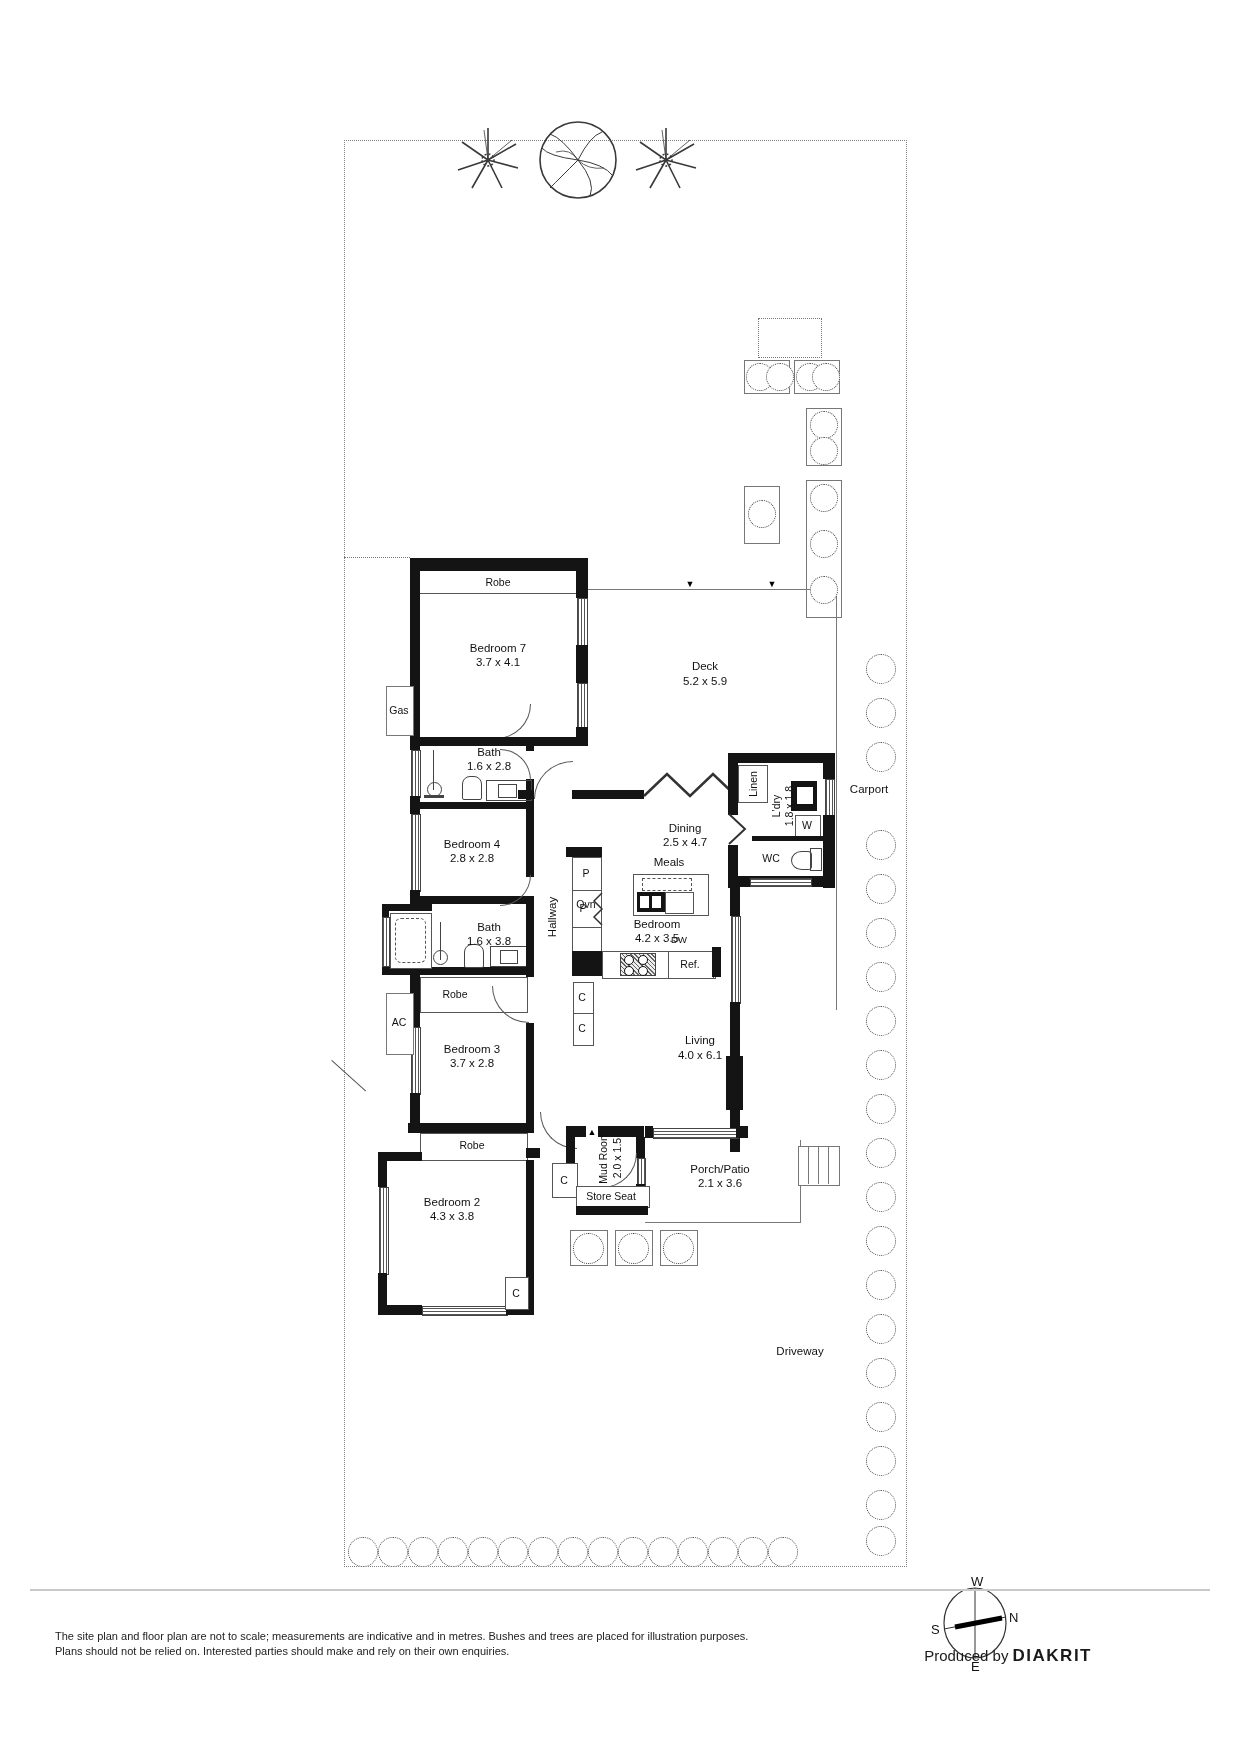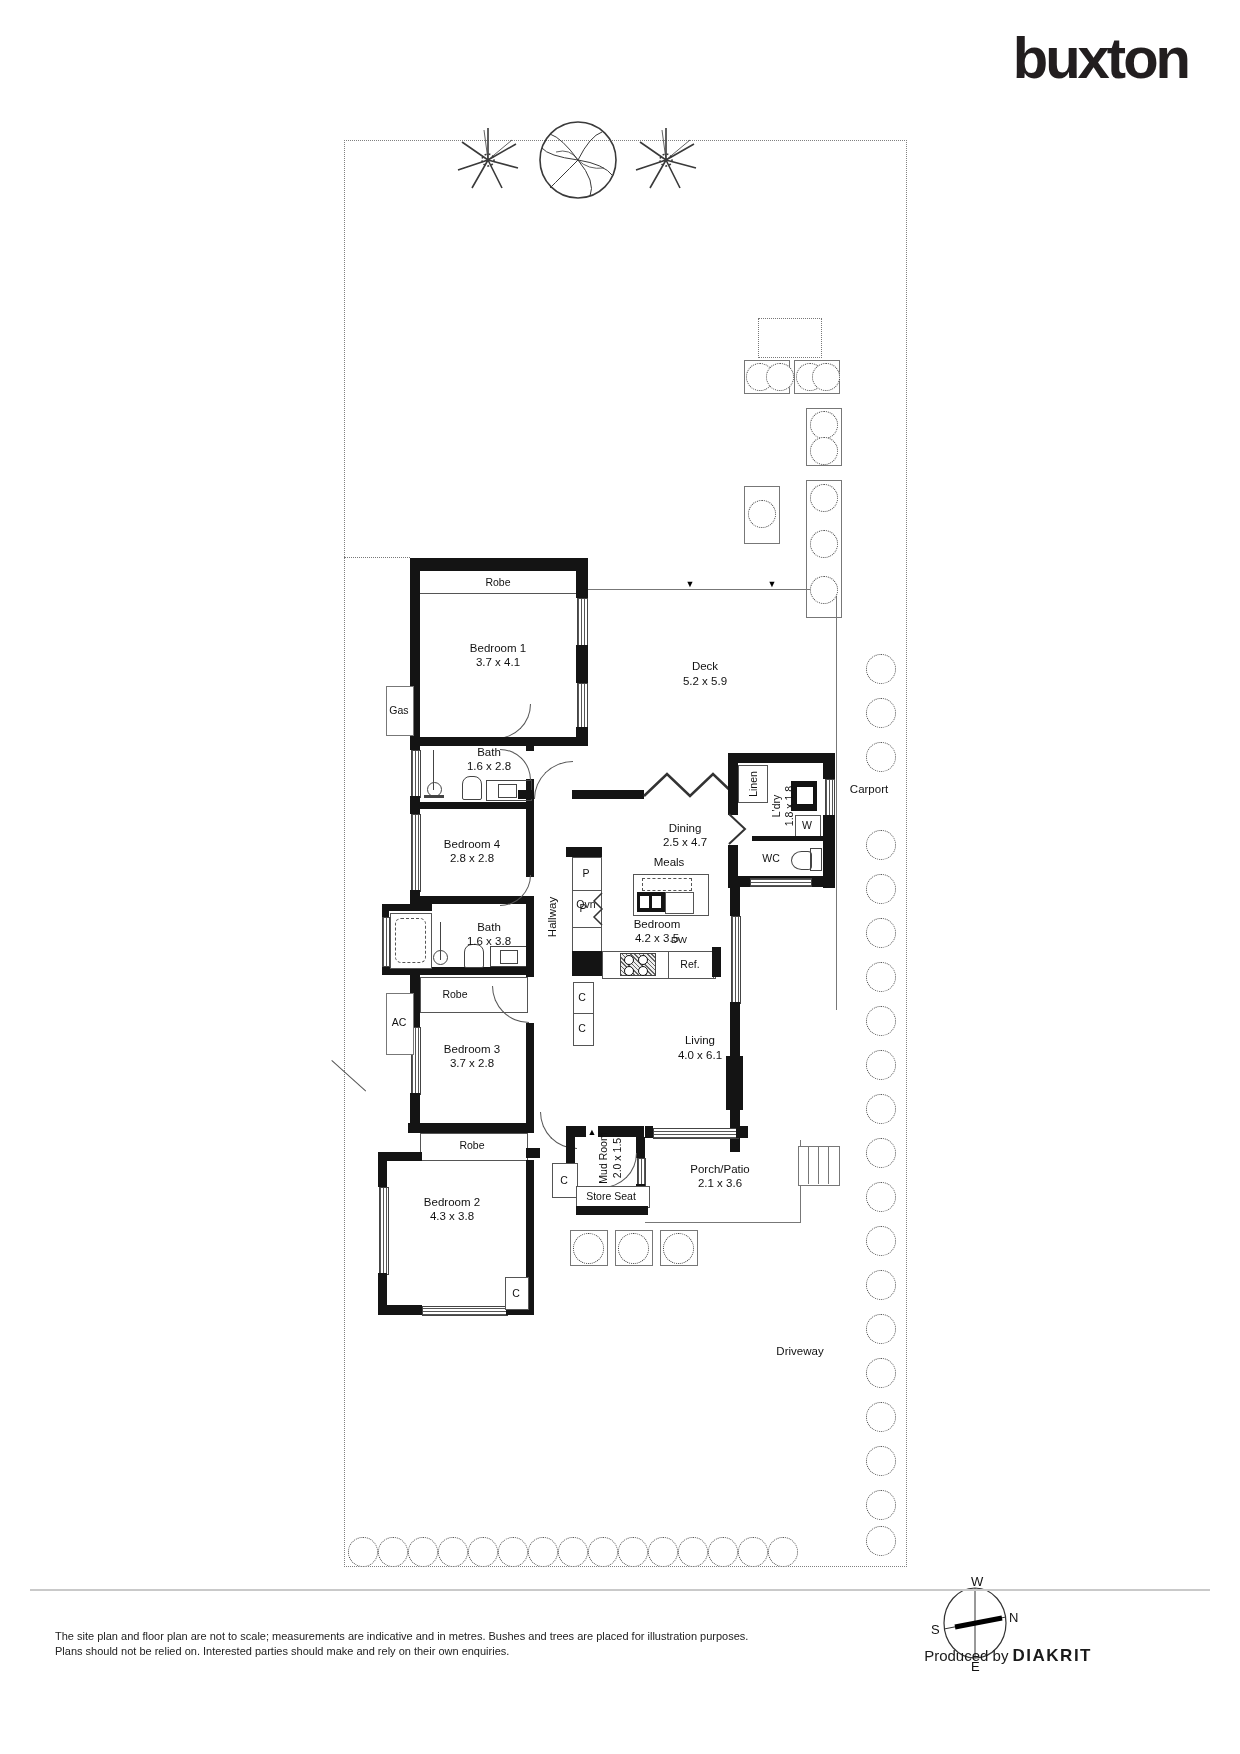--- a/index.html
+++ b/index.html
@@ -32,21 +32,20 @@
   .disc{position:absolute;left:55px;font-size:11px;color:#222;}
   #prod{position:absolute;right:148px;top:1646px;font-size:15px;color:#1a1a1a;}
   #prod b{font-size:17px;letter-spacing:1.5px;}
   svg{position:absolute;overflow:visible;}
 </style>
 </head>
 <body>
 
 <div id="canvas">
 
-  <div id="logo">buxton</div>
 
   <div class="boundary" style="left:344px;top:140px;width:561px;height:1425px;"></div>
 
   <svg style="left:450px;top:118px;" width="260" height="84" viewBox="0 0 260 84">
     <g stroke="#3a3a3a" fill="none" stroke-width="1.6">
       <g>
         <circle cx="38" cy="42" r="6" stroke-dasharray="2 2"></circle>
         <path d="M38 42 L38 10 M38 42 L66 26 M38 42 L68 50 M38 42 L52 70 M38 42 L22 70 M38 42 L8 52 M38 42 L12 24"></path>
         <path d="M38 42 L34 12 M38 42 L62 22" stroke-width="0.8"></path>
       </g>
@@ -224,21 +223,21 @@
   <div class="gbox" style="left:798px;top:1146px;width:40px;height:38px;"></div>
   <div class="line" style="left:808px;top:1146px;width:1px;height:38px;"></div>
   <div class="line" style="left:818px;top:1146px;width:1px;height:38px;"></div>
   <div class="line" style="left:828px;top:1146px;width:1px;height:38px;"></div>
 
   <div class="gbox" style="left:570px;top:1230px;width:36px;height:34px;"></div>
   <div class="gbox" style="left:615px;top:1230px;width:36px;height:34px;"></div>
   <div class="gbox" style="left:660px;top:1230px;width:36px;height:34px;"></div>
 
   <div class="lbl sm" style="left:498px;top:582px;">Robe</div>
-  <div class="lbl" style="left:498px;top:649px;">Bedroom 1</div>
+  <div class="lbl" style="left:498px;top:649px;">Bedroom 7</div>
   <div class="lbl" style="left:498px;top:663px;">3.7 x 4.1</div>
   <div class="lbl sm" style="left:399px;top:710px;text-align:right;">Gas</div>
   <div class="lbl" style="left:489px;top:753px;">Bath</div>
   <div class="lbl" style="left:489px;top:767px;">1.6 x 2.8</div>
   <div class="lbl" style="left:472px;top:845px;">Bedroom 4</div>
   <div class="lbl" style="left:472px;top:859px;">2.8 x 2.8</div>
   <div class="lbl" style="left:489px;top:928px;">Bath</div>
   <div class="lbl" style="left:489px;top:942px;">1.6 x 3.8</div>
   <div class="lbl sm" style="left:455px;top:994px;">Robe</div>
   <div class="lbl sm" style="left:399px;top:1022px;">AC</div>

